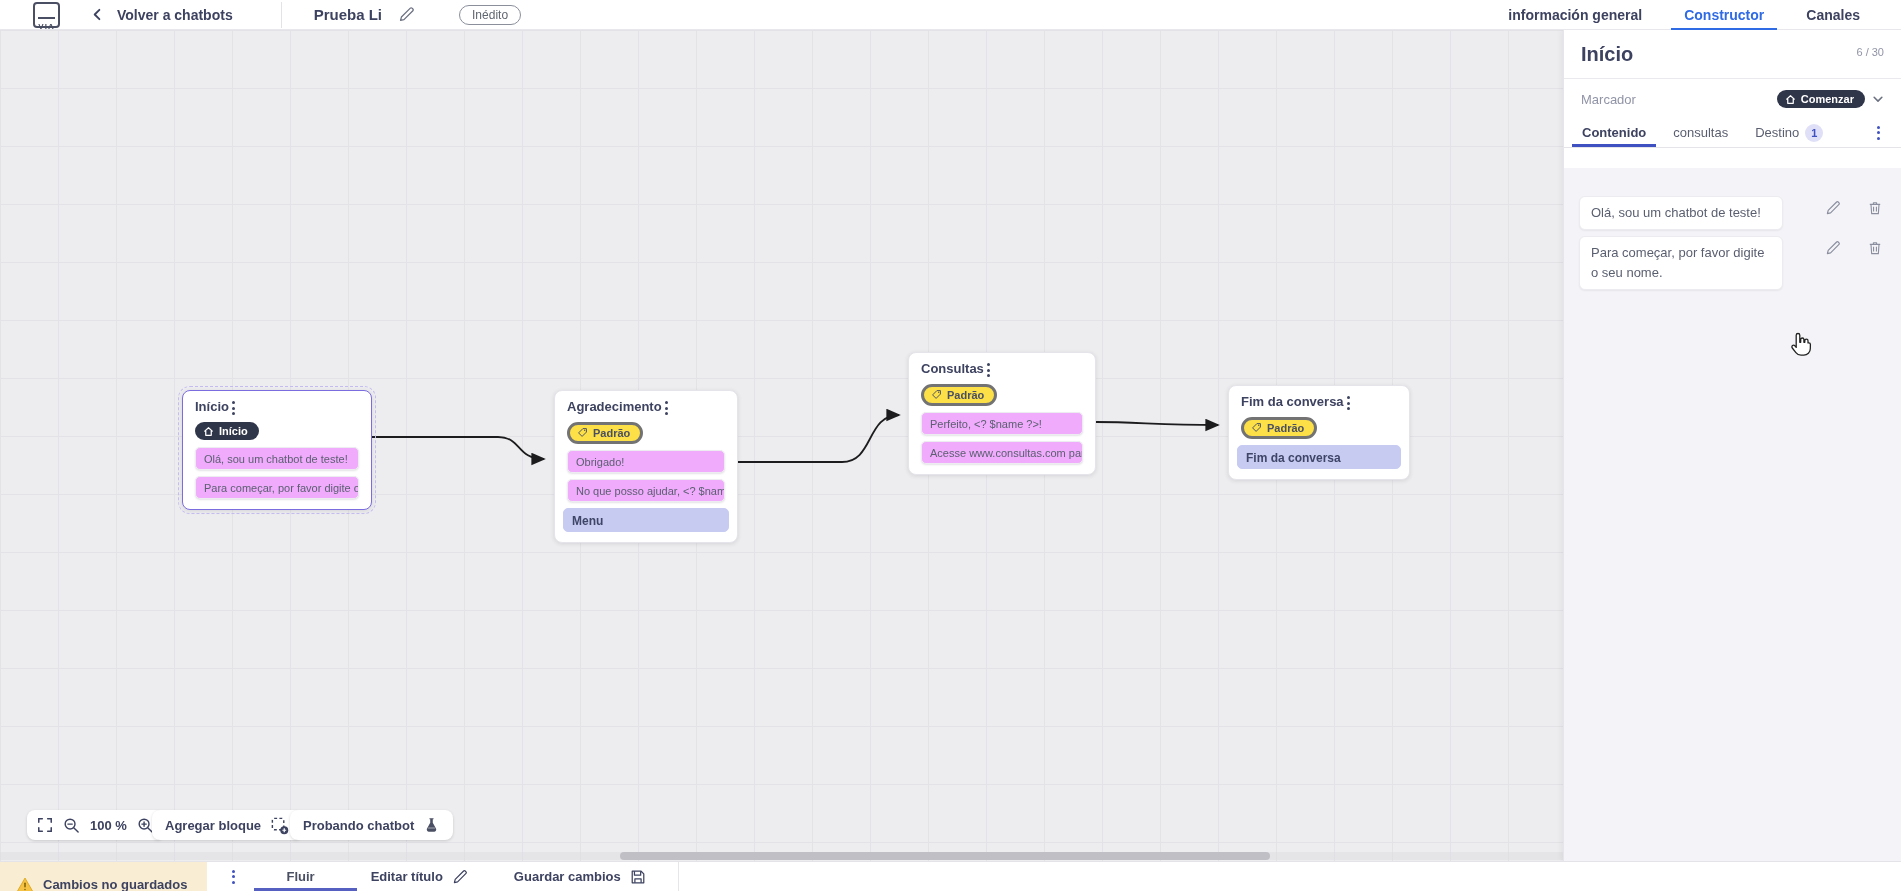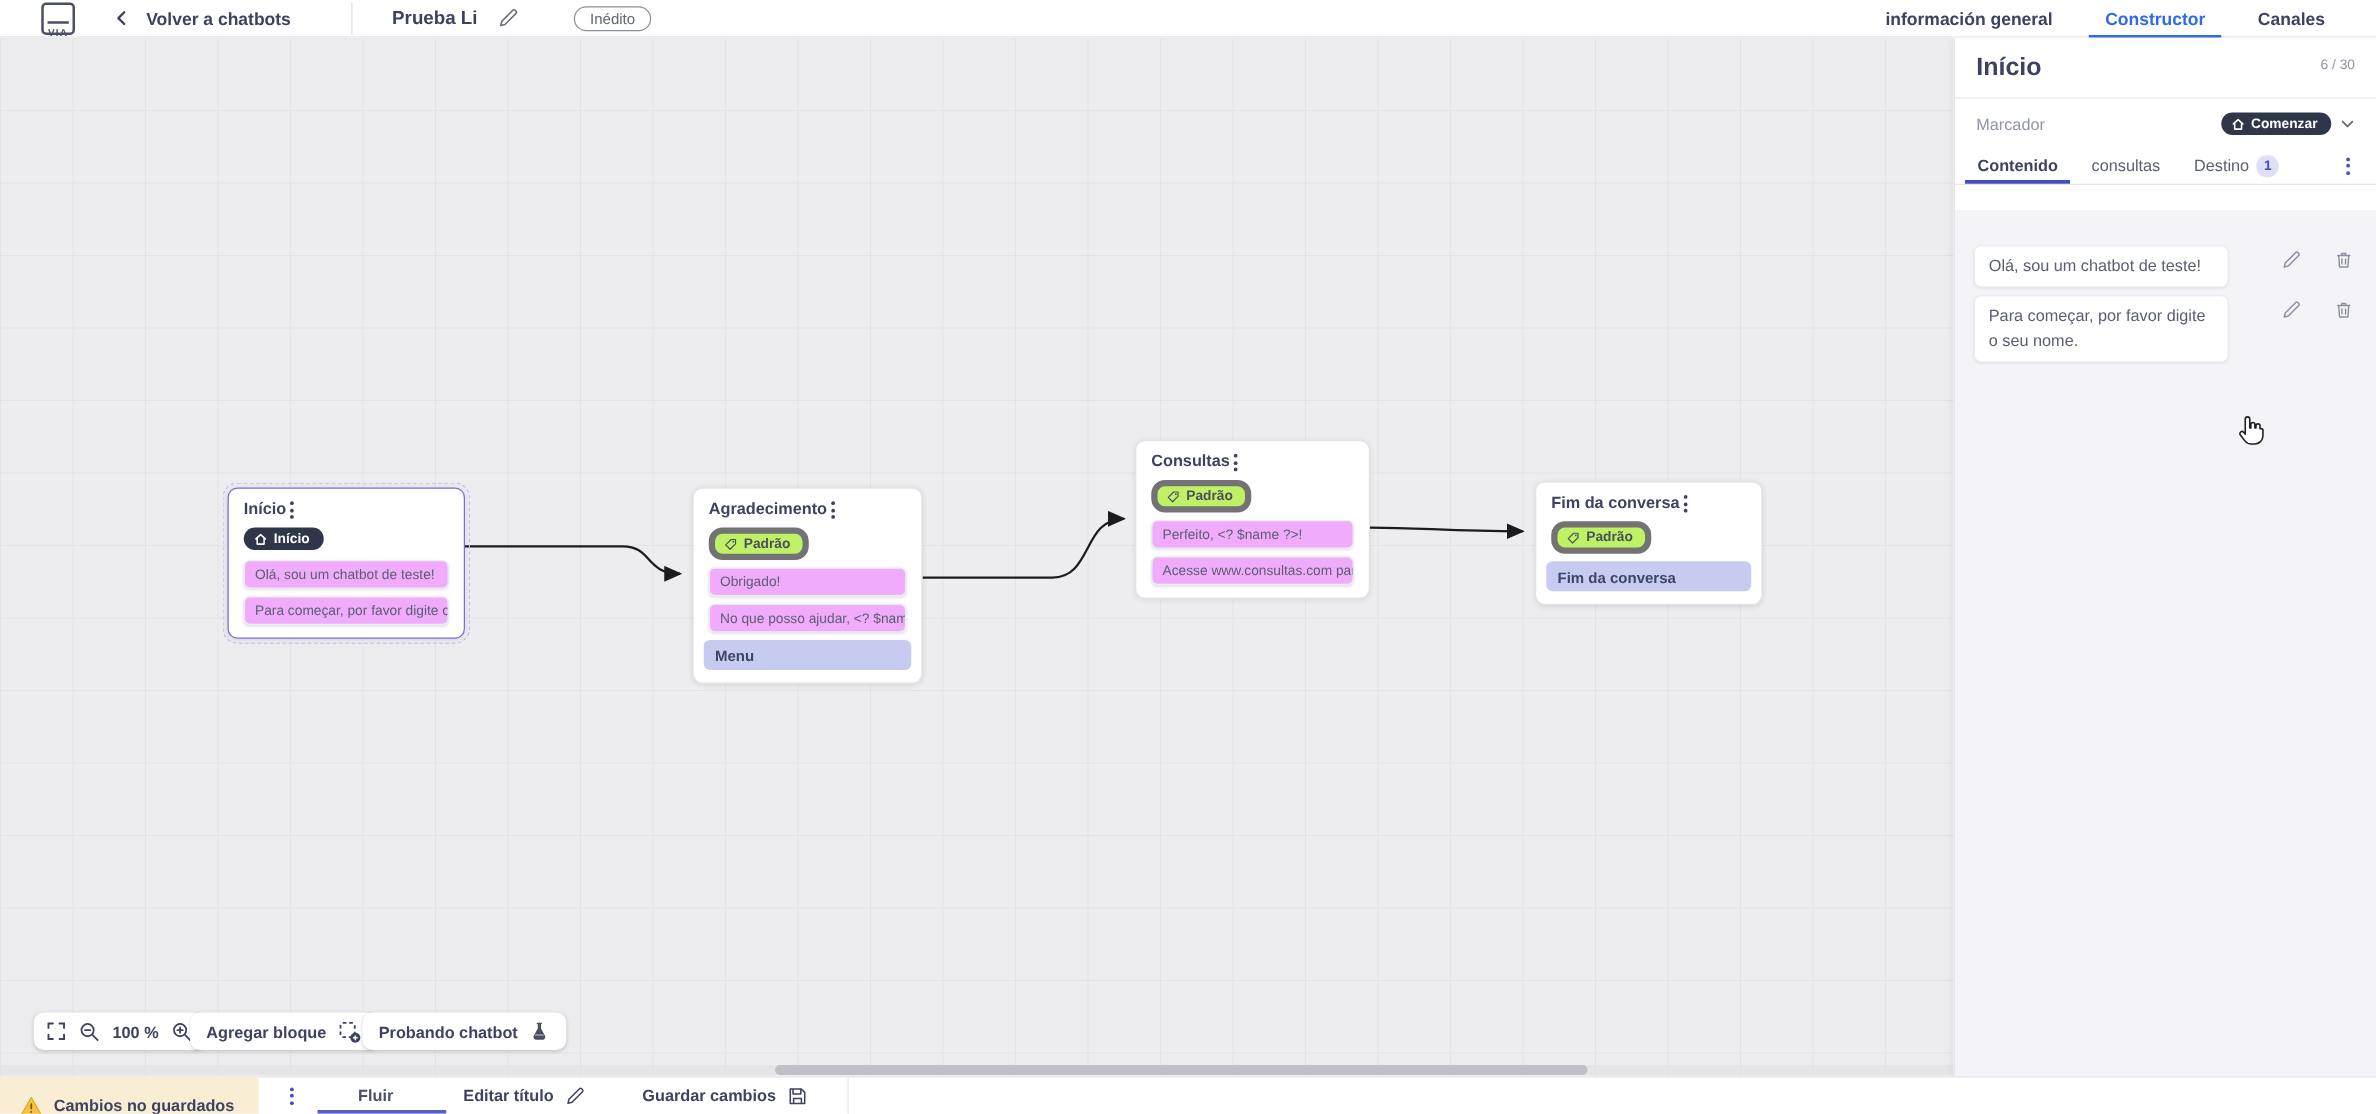--- a/index.html
+++ b/index.html
@@ -36,22 +36,22 @@
   .block{position:absolute;background:#fff;border:1px solid #e4e4ea;border-radius:8px;
     box-shadow:0 1px 4px rgba(40,40,60,.12);padding:8px 12px 10px;z-index:2;cursor:pointer}
   .block.selected{border:1px solid #7b6cdf;outline:1px dashed #c3bcf0;outline-offset:3px}
   .block-head{display:flex;justify-content:flex-start;align-items:flex-start}
   .block-title{font-size:13px;font-weight:700;color:#3d4260;line-height:15px}
   .kebab{display:inline-flex;flex-direction:column;gap:2.5px;padding:2px 3px;cursor:pointer}
   .kebab i{width:3px;height:3px;border-radius:50%;background:#3d4260}
   .kebab.blue i{background:#3f51c1}
   .badge-dark{display:inline-flex;align-items:center;gap:5px;background:#30364a;color:#fff;
     font-size:11px;font-weight:700;border-radius:11px;padding:3px 11px 3px 8px;margin-top:5px}
-  .pill{display:inline-flex;align-items:center;gap:5px;border:5px solid #737373;border-radius:11px;
-    padding:2px 10px 2px 7px;font-size:11px;font-weight:700;color:#4a4f63;margin-top:5px;background:#bef264}
+  .pill{display:inline-flex;align-items:flex-start;gap:5px;border:3px solid #737373;border-radius:11px;
+    padding:2px 10px 2px 7px;font-size:11px;font-weight:700;color:#4a4f63;margin-top:5px;background:#fde047}
   .brow{background:#f0abfc;border:1px solid #ededf1;border-radius:5px;
     box-shadow:0 1px 2px rgba(40,40,60,.13);font-size:11px;color:#5a5f70;padding:5px 8px;
     margin-top:6px;white-space:nowrap;overflow:hidden;height:23px}
   .brow.hl{background:#c7cbf2;border-color:#c7cbf2;box-shadow:none;color:#3e4566;
     font-weight:700;font-size:12px;margin-left:-4px;margin-right:-4px;height:24px}
 
   
   .ctl{position:absolute;top:780px;height:30px;background:#fff;border-radius:8px;
     box-shadow:0 1px 3px rgba(0,0,0,.15);display:flex;align-items:center;z-index:3;cursor:pointer}
   .ctl-zoom{left:27px;padding:0 10px;gap:10px}

